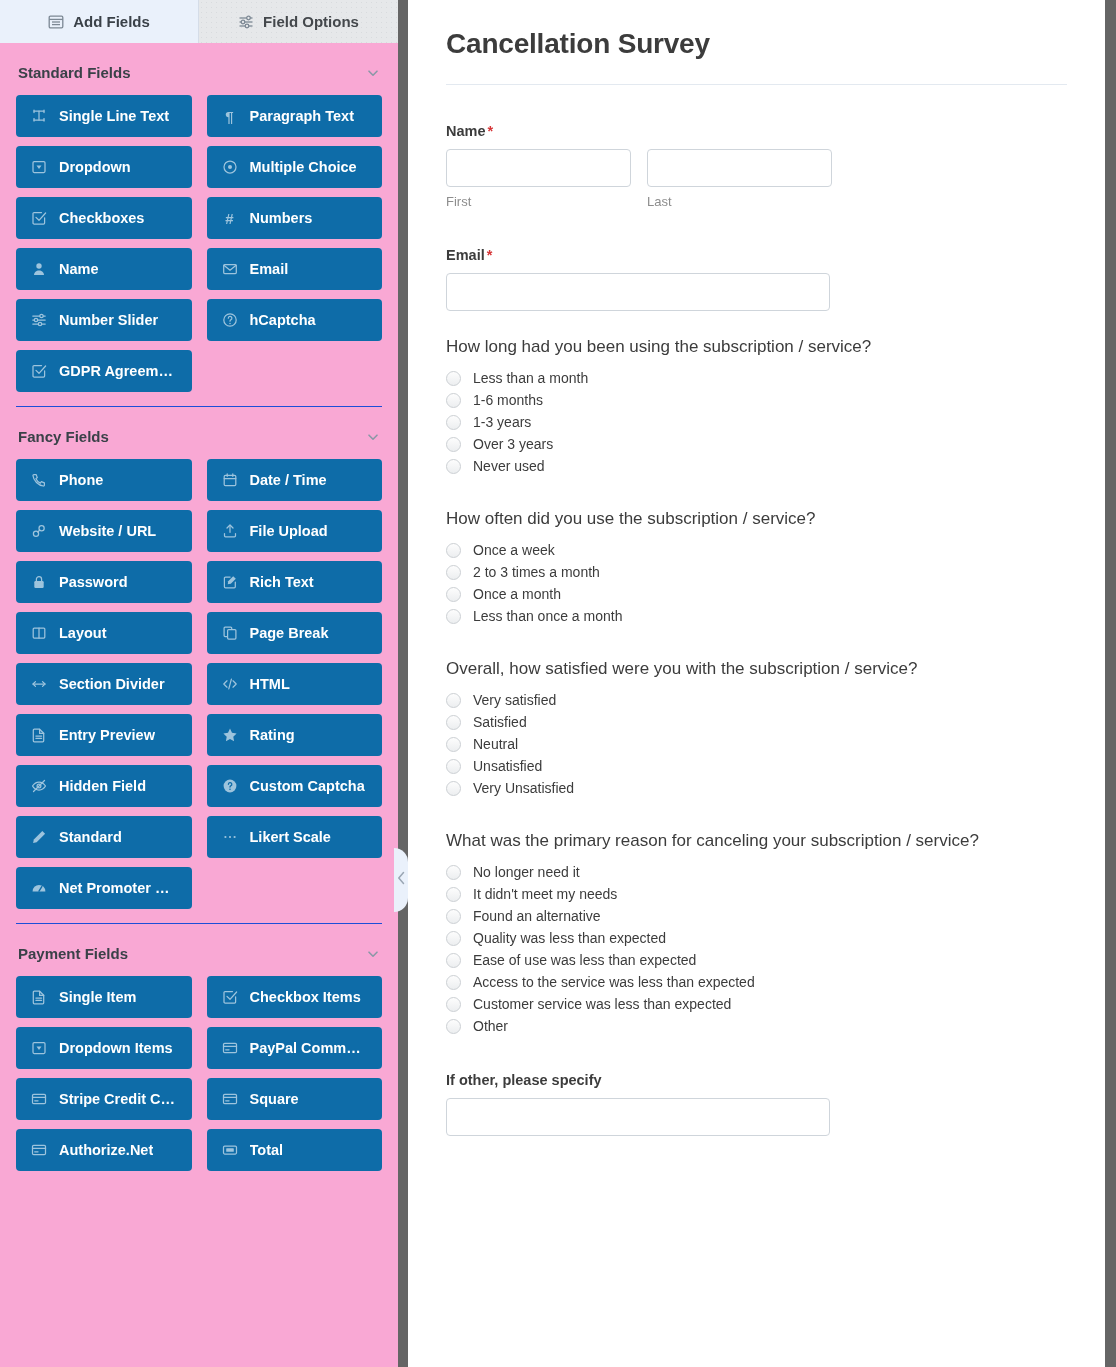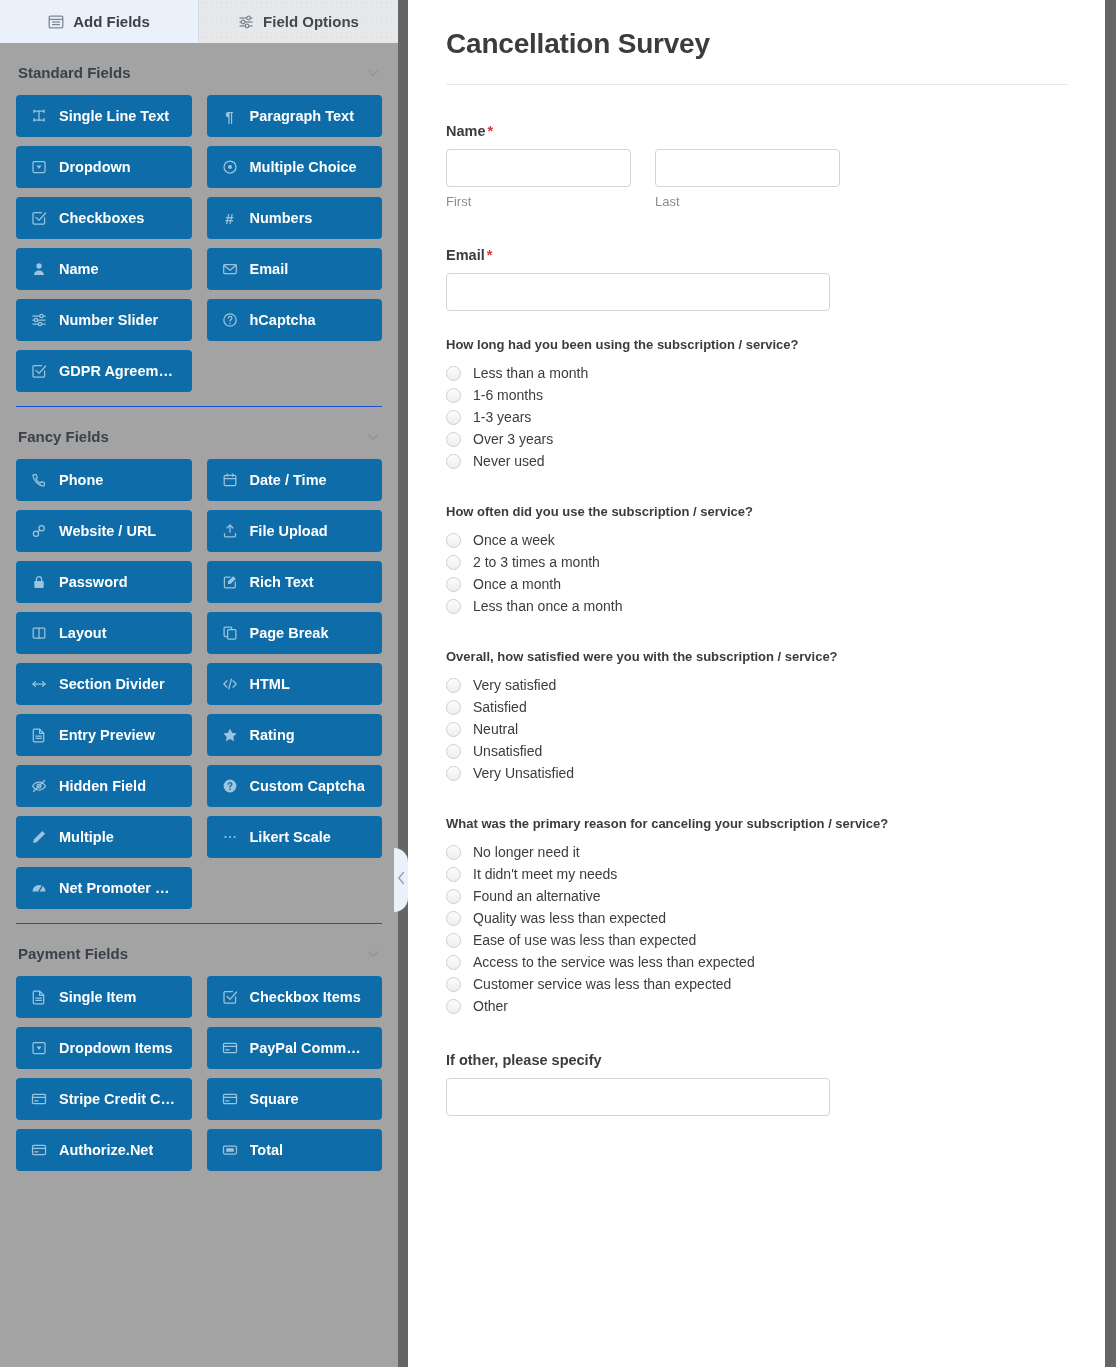--- a/index.html
+++ b/index.html
@@ -9,21 +9,21 @@
     overflow: hidden;
     font-family: "Liberation Sans", sans-serif;
     background: #ffffff;
   }
   #app { position: relative; width: 1116px; height: 1367px; display: flex; }
 
   
   .left-panel {
     width: 398px;
     height: 1367px;
-    background: #a3a3a3;
+    background: #f9a8d4;
     overflow: hidden;
     position: relative;
     flex: 0 0 398px;
   }
   .tabs {
     display: flex;
     height: 43px;
     border-bottom: 1px solid #d5dde8;
     background: #eaf1fb;
   }
@@ -152,43 +152,43 @@
   }
   .field-block { margin-bottom: 26px; }
   .field-label {
     font-size: 14.5px;
     font-weight: bold;
     color: #3c3c3c;
     margin-bottom: 10px;
     margin-top: 38px;
   }
   .req { color: #d63638; font-weight: bold; margin-left: 2px; }
-  .name-row { display: flex; gap: 24px; }
+  .name-row { display: flex; gap: 16px; }
   .name-col { width: 185px; }
   .txtinput {
     width: 100%;
     height: 38px;
     border: 1px solid #cfd5db;
     border-radius: 4px;
     background: #fff;
     font-size: 14px;
     font-family: "Liberation Sans", sans-serif;
     padding: 0 10px;
     color: #3c3c3c;
   }
   .txtinput.wide { width: 384px; }
   .sublabel {
     font-size: 13px;
     color: #8d8d8d;
     margin-top: 7px;
   }
   .q-block { margin-bottom: 35px; }
   .q-title {
-    font-size: 13px;
-    font-weight: bold;
+    font-size: 17px;
+    font-weight: normal;
     color: #3c3c3c;
     margin-bottom: 13px;
   }
   .opt {
     display: flex;
     align-items: center;
     gap: 12px;
     margin-bottom: 6px;
     cursor: pointer;
   }
@@ -500,21 +500,21 @@
               </svg>
             </span>
             <span class="blabel">Custom Captcha</span>
           </button>
           <button class="fbtn">
             <span class="bicon">
               <svg width="16" height="16" viewBox="0 0 16 16" fill="none" stroke="currentColor" stroke-width="1.25" stroke-linecap="round" stroke-linejoin="round">
                 <path d="M11.3 1.9l2.8 2.8L5.6 13.2l-3.5.7.7-3.5z" fill="currentColor" stroke="none"></path>
               </svg>
             </span>
-            <span class="blabel">Multiple</span>
+            <span class="blabel">Standard</span>
           </button>
           <button class="fbtn">
             <span class="bicon">
               <svg width="16" height="16" viewBox="0 0 16 16" fill="none" stroke="currentColor" stroke-width="1.25" stroke-linecap="round" stroke-linejoin="round">
                 <circle cx="3.4" cy="8" r="1.1" fill="currentColor" stroke="none"></circle>
                 <circle cx="8" cy="8" r="1.1" fill="currentColor" stroke="none"></circle>
                 <circle cx="12.6" cy="8" r="1.1" fill="currentColor" stroke="none"></circle>
               </svg>
             </span>
             <span class="blabel">Likert Scale</span>

